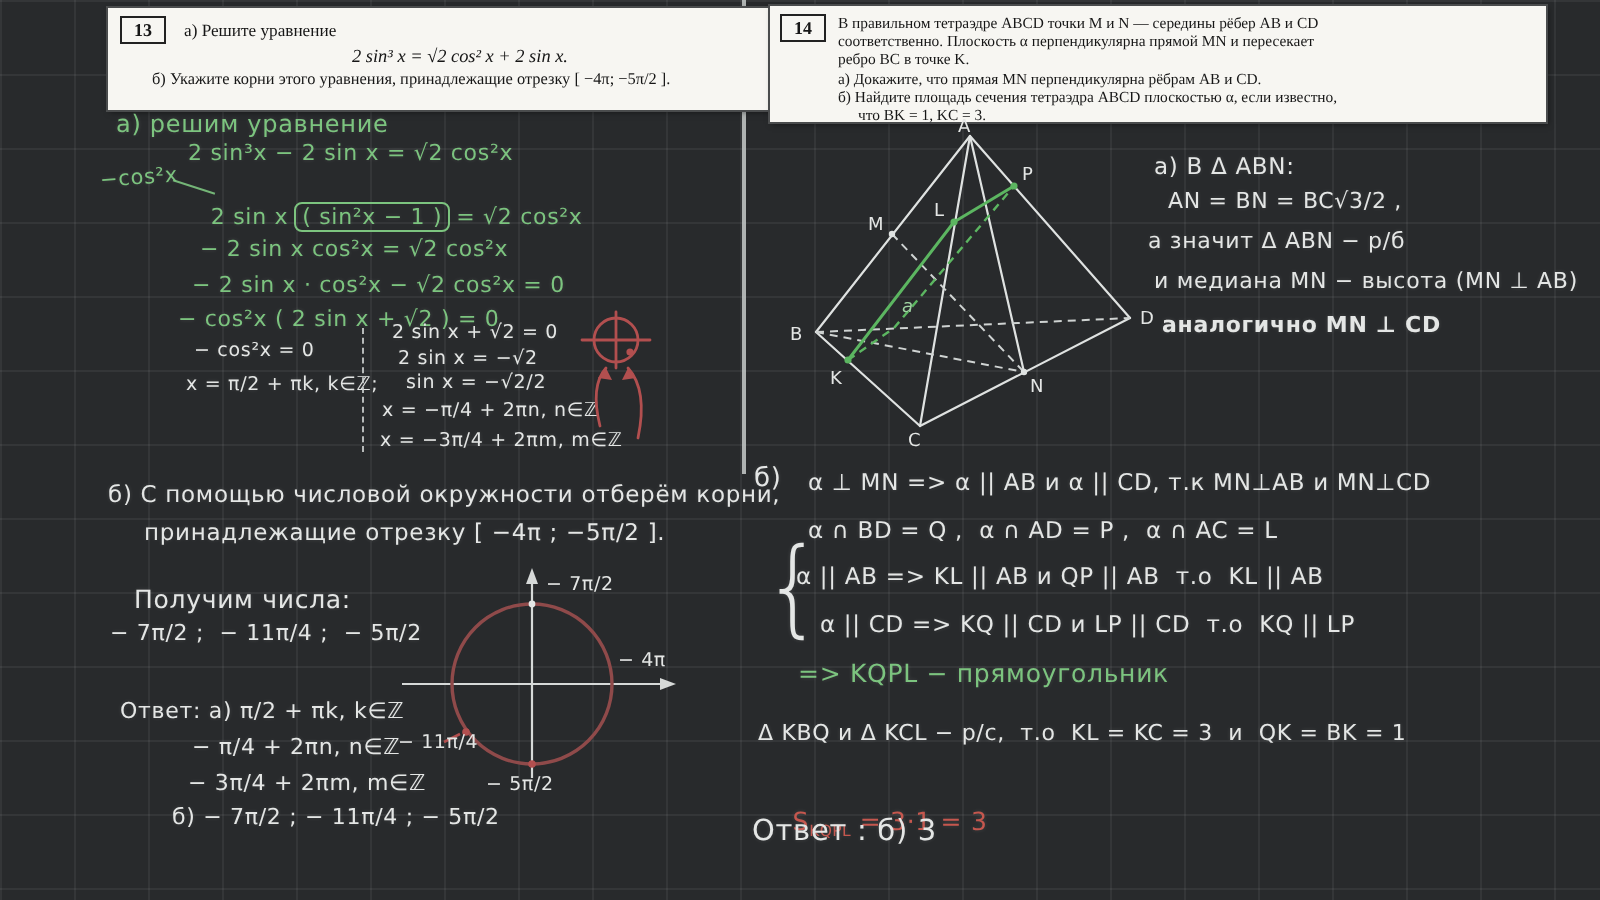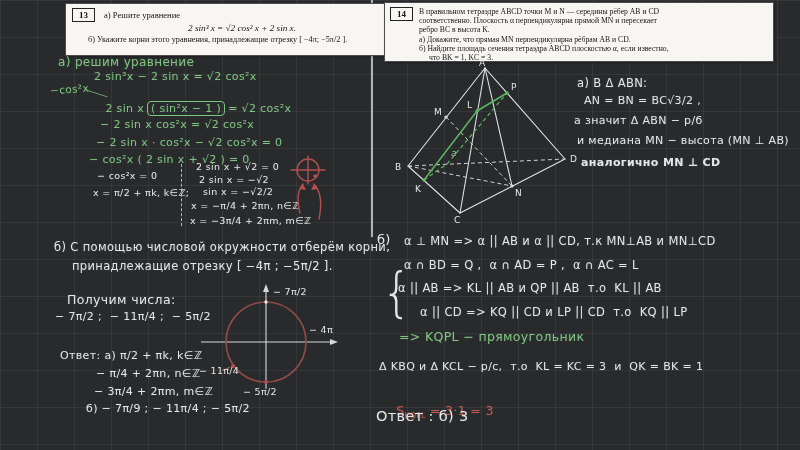--- a/index.html
+++ b/index.html
@@ -40,35 +40,35 @@
   svg{position:absolute;overflow:visible;}
   svg text{font-family:"DejaVu Sans", sans-serif;letter-spacing:.3px;}
 </style>
 </head>
 <body>
 
 <div class="board">
 
   <div class="divider" style="left:371px;top:0;width:1.5px;height:237px;"></div>
 
-  <div class="card" style="left:66px;top:4px;width:352px;height:51px;">
+  <div class="card" style="left:54px;top:4px;width:352px;height:51px;">
     <div class="c13-head">
       <span class="numbox">13</span>
       <span>а) Решите уравнение</span>
     </div>
     <div class="c13-eq">2 sin³ x = √2 cos² x + 2 sin x.</div>
     <div class="c13-b">б) Укажите корни этого уравнения, принадлежащие отрезку [ −4π; −5π/2 ].</div>
   </div>
 
   <div class="card c14" style="left:385px;top:3px;width:380px;height:51px;">
     <span class="numbox" style="align-self:flex-start;">14</span>
     <div class="c14-text">
       <div>В правильном тетраэдре ABCD точки M и N — середины рёбер AB и CD</div>
       <div>соответственно. Плоскость α перпендикулярна прямой MN и пересекает</div>
-      <div>ребро BC в высота K.</div>
+      <div>ребро BC в точке K.</div>
       <div>а) Докажите, что прямая MN перпендикулярна рёбрам AB и CD.</div>
       <div>б) Найдите площадь сечения тетраэдра ABCD плоскостью α, если известно,</div>
       <div style="padding-left:10px;">что BK = 1, KC = 3.</div>
     </div>
   </div>
 
   <div class="chalk g" style="left:58px;top:55px;font-size:12px;">а) решим уравнение</div>
   <div class="chalk g" style="left:94px;top:70px;font-size:11px;">2 sin³x − 2 sin x = √2 cos²x</div>
 
   <div class="chalk g" style="left:50px;top:83px;font-size:10.5px;transform:rotate(-4deg);">−cos²x</div>
@@ -109,21 +109,21 @@
   </svg>
 
   <div class="chalk w" style="left:54px;top:240px;font-size:11.5px;">б) С помощью числовой окружности отберём корни,</div>
   <div class="chalk w" style="left:72px;top:259px;font-size:11.5px;">принадлежащие отрезку [ −4π ; −5π/2 ].</div>
   <div class="chalk w" style="left:67px;top:292px;font-size:12.5px;">Получим числа:</div>
   <div class="chalk w" style="left:55px;top:310px;font-size:11px;">− 7π/2 ;  − 11π/4 ;  − 5π/2</div>
 
   <div class="chalk w" style="left:60px;top:349px;font-size:11px;">Ответ: а) π/2 + πk, k∈ℤ</div>
   <div class="chalk w" style="left:96px;top:367px;font-size:11px;">− π/4 + 2πn, n∈ℤ</div>
   <div class="chalk w" style="left:94px;top:385px;font-size:11px;">− 3π/4 + 2πm, m∈ℤ</div>
-  <div class="chalk w" style="left:86px;top:402px;font-size:11px;">б) − 7π/9 ; − 11π/4 ; − 5π/2</div>
+  <div class="chalk w" style="left:86px;top:402px;font-size:11px;">б) − 7π/2 ; − 11π/4 ; − 5π/2</div>
 
   <svg style="left:195px;top:277px;" width="150" height="132" viewBox="0 0 150 132">
     <g>
       <line x1="71" y1="112" x2="71" y2="12" stroke="#d6d9d8" stroke-width="1.1"></line>
       <polygon points="71,7 68,15 74,15" fill="#d6d9d8"></polygon>
       <line x1="6" y1="65" x2="138" y2="65" stroke="#d6d9d8" stroke-width="1.1"></line>
       <polygon points="143,65 135,62 135,68" fill="#d6d9d8"></polygon>
     </g>
     <circle cx="71" cy="65" r="40" stroke="#8f4a4a" stroke-width="1.7" fill="none"></circle>
     <g>
@@ -188,21 +188,21 @@
   <div class="chalk w" style="left:577px;top:134px;font-size:11px;">и медиана MN − высота (MN ⊥ AB)</div>
   <div class="chalk w" style="left:574px;top:114px;font-size:11px;">а значит Δ ABN − р/б</div>
   <div class="chalk w" style="left:581px;top:156px;font-size:11px;font-weight:bold;">аналогично MN ⊥ CD</div>
 
   <div class="chalk w" style="left:377px;top:232px;font-size:13px;">б)</div>
   <div class="chalk w" style="left:404px;top:234px;font-size:11.5px;">α ⊥ MN =&gt; α || AB и α || CD, т.к MN⊥AB и MN⊥CD</div>
   <div class="chalk w" style="left:404px;top:258px;font-size:11.5px;">α ∩ BD = Q ,  α ∩ AD = P ,  α ∩ AC = L</div>
 
   <div class="chalk w brace" style="left:382px;top:270px;">{</div>
   <div class="chalk w" style="left:398px;top:281px;font-size:11.5px;">α || AB =&gt; KL || AB и QP || AB  т.о  KL || AB</div>
-  <div class="chalk w" style="left:420px;top:305px;font-size:11.5px;">α || CD =&gt; KQ || CD и LP || CD  т.о  KQ || LP</div>
+  <div class="chalk w" style="left:410px;top:305px;font-size:11.5px;">α || CD =&gt; KQ || CD и LP || CD  т.о  KQ || LP</div>
 
   <div class="chalk g" style="left:399px;top:329px;font-size:12.5px;">=&gt; KQPL − прямоугольник</div>
   <div class="chalk w" style="left:379px;top:360px;font-size:11px;">Δ KBQ и Δ KCL − р/с,  т.о  KL = KC = 3  и  QK = BK = 1</div>
 
   <div class="chalk r" style="left:379px;top:388px;font-size:12.5px;">
     <span>S</span><span class="sub">KQPL</span><span> = 3·1 = 3</span>
   </div>
 
   <div class="chalk w" style="left:376px;top:408px;font-size:14.5px;">Ответ : б) 3</div>
 

